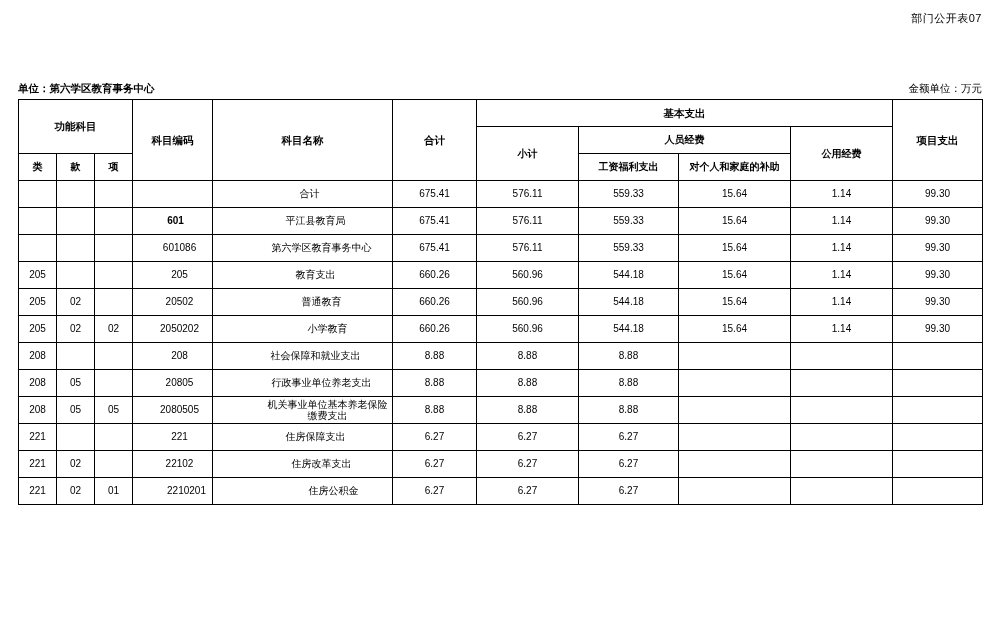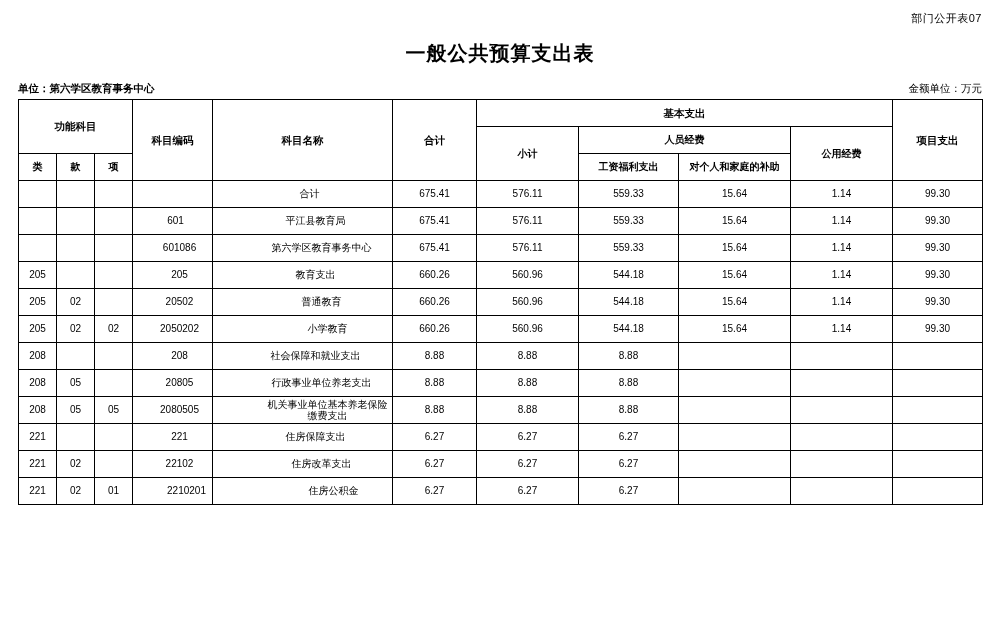--- a/index.html
+++ b/index.html
@@ -96,21 +96,20 @@
   }
   .row-tall td { height: 27px; }
 </style>
 </head>
 <body>
 
 <div class="page">
 
   <div class="corner-note">部门公开表07</div>
 
-  <div class="doc-title">一般公共预算支出表</div>
 
   <div class="meta-row">
     <div>单位：第六学区教育事务中心</div>
     <div class="meta-right">金额单位：万元</div>
   </div>
 
   <table class="budget">
     <colgroup>
       <col style="width:38px">
       <col style="width:38px">
@@ -157,21 +156,21 @@
           <td class="num">576.11</td>
           <td class="num">559.33</td>
           <td class="num">15.64</td>
           <td class="num">1.14</td>
           <td class="num">99.30</td>
         </tr>
         <tr class="row-tall">
           <td class="cls"></td>
           <td class="kuan"></td>
           <td class="xiang"></td>
-          <td class="code" style="padding-left: 6px;">601</td>
+          <td class="code" style="padding-left: 6px; font-weight: bold;">601</td>
           <td class="name" style="padding-left: 26px;">平江县教育局</td>
           <td class="num">675.41</td>
           <td class="num">576.11</td>
           <td class="num">559.33</td>
           <td class="num">15.64</td>
           <td class="num">1.14</td>
           <td class="num">99.30</td>
         </tr>
         <tr class="row-tall">
           <td class="cls"></td>

